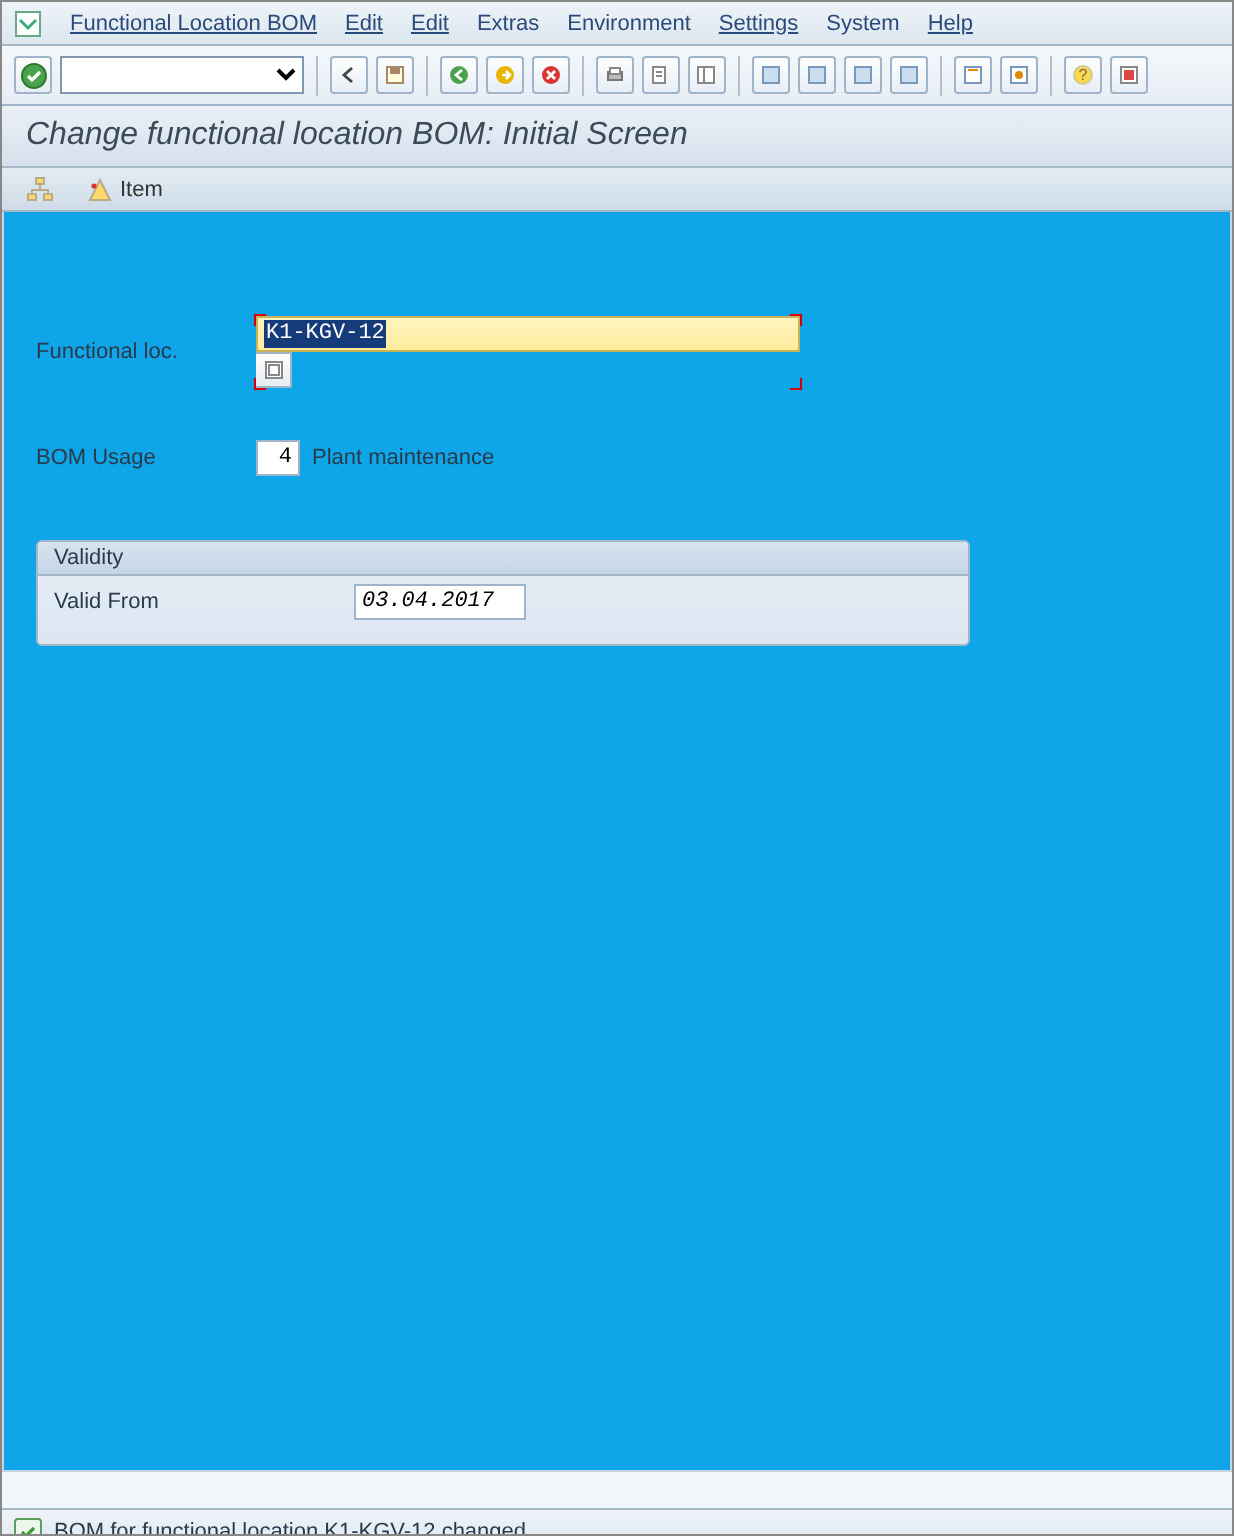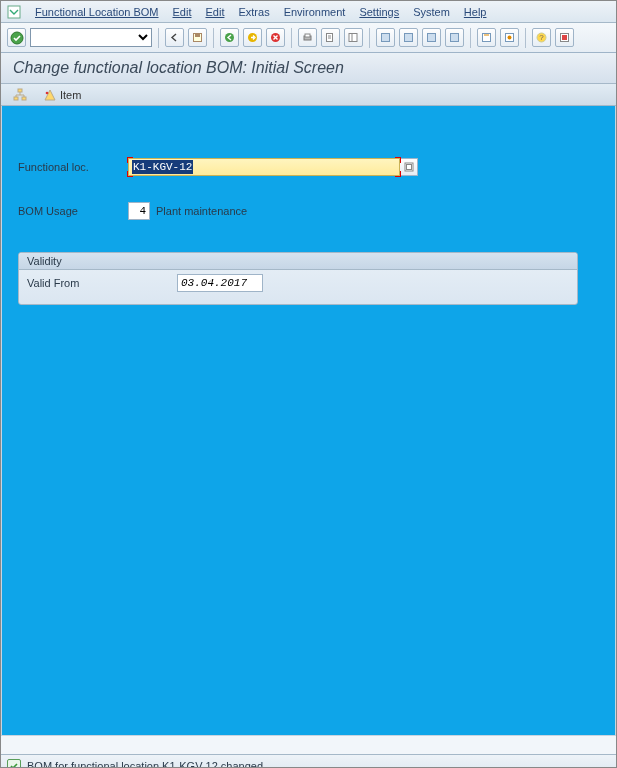--- a/index.html
+++ b/index.html
@@ -100,20 +100,21 @@
       display:flex; align-items:center;
       margin-bottom: 4px;
       font-size: 11px;
       color: #2a3a4a;
     }
     .row .lbl { width: 110px; }
     .funcloc-input {
       position: relative;
       display:flex; 
       width: 290px;
+      flex-direction: column;
     }
     .funcloc-input input {
       width: 272px;
       height: 18px;
       background: linear-gradient(#fff5bf,#ffeb9c);
       border: 1px solid #c9b256;
       font-family: "Courier New", monospace;
       font-size: 11px;
       color: #fff;
       padding: 0 3px;
@@ -151,21 +152,21 @@
     .w40{width:38px; text-align:right;}
     .w24{width:22px; text-align:right;}
     .desc { margin-left:6px; font-size:11px; }
     .gap { height:22px; }
     
     .group {
       border: 1px solid #a5b8c8;
       border-radius: 3px;
       background: linear-gradient(#e8f0f7,#dbe6f1);
       margin-top: 6px;
-      width: 560px;
+      width: 467px;
     }
     .group-title {
       background: linear-gradient(#d6e3ef,#c6d6e6);
       border-bottom: 1px solid #a5b8c8;
       padding: 2px 8px;
       font-size:11px;
       color:#2a3a4a;
       border-radius: 3px 3px 0 0;
     }
     .group-body {

